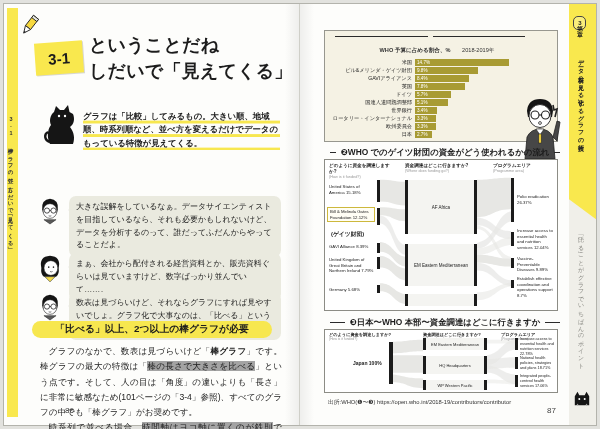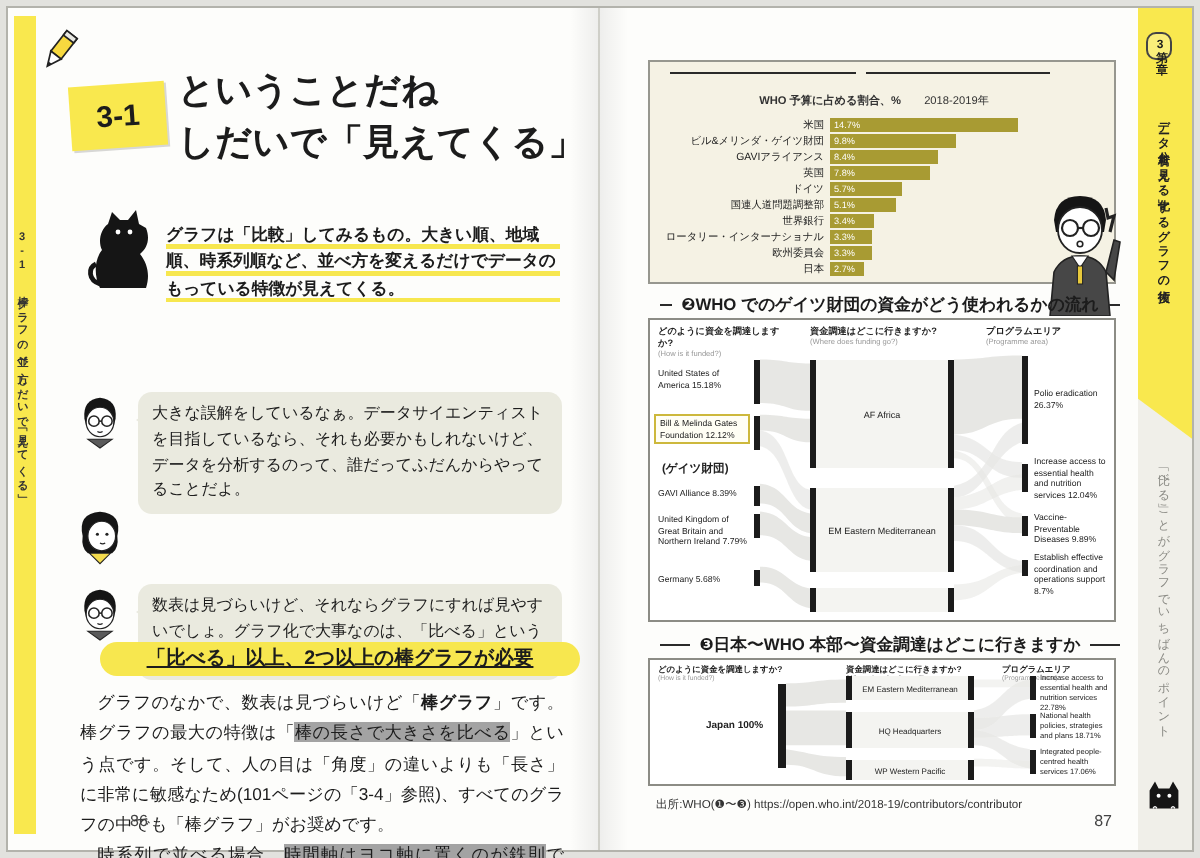--- a/index.html
+++ b/index.html
@@ -16,21 +16,21 @@
   .strip-left { position:absolute; left:3px; top:4px; bottom:8px; width:11px; background:#F9E84E; }
   .strip-left .vtext { position:absolute; top:108px; left:1px; writing-mode:vertical-rl; text-orientation:upright; font-size:5.5px; font-weight:700; letter-spacing:1px; color:#333; }
   .pencil { position:absolute; left:13px; top:8px; }
   .badge-31 { position:absolute; left:31px; top:38px; width:48px; height:32px; background:#F9E84E; display:flex; align-items:center; justify-content:center; font-size:15px; font-weight:800; transform:rotate(-4deg); box-shadow:1px 1px 0 rgba(0,0,0,0.15); }
   .lp-title { position:absolute; left:85px; top:28px; font-size:18px; font-weight:800; line-height:1.45; letter-spacing:0.2px; }
   .intro-row { position:absolute; left:38px; top:100px; width:238px; display:flex; gap:7px; align-items:flex-end; }
   .intro-text { flex:1; font-size:8.4px; font-weight:700; line-height:13.5px; background-image:linear-gradient(to bottom, transparent 0 11px, #F7E74F 11px 13.5px); background-size:100% 13.5px; }
   .dialogue { position:absolute; left:33px; width:244px; display:flex; gap:6px; align-items:flex-start; }
   .bubble { position:relative; flex:1; background:#EAEADF; border-radius:7px; padding:5px 7px; font-size:8px; line-height:1.6; }
   .bubble:before { content:""; position:absolute; left:-5px; top:10px; border:4px solid transparent; border-right:6px solid #EAEADF; }
-  .pill { position:absolute; left:46px; top:317px; width:240px; height:17px; background:#F7E74F; border-radius:9px; display:flex; align-items:center; justify-content:center; font-size:9.8px; font-weight:800;text-decoration:underline; }
+  .pill { position:absolute; left:28px; top:317px; width:240px; height:17px; background:#F7E74F; border-radius:9px; display:flex; align-items:center; justify-content:center; font-size:9.8px; font-weight:800; }
   .body-text { position:absolute; left:36px; top:340px; width:242px; font-size:8.6px; line-height:1.78; text-align:justify; }
   .body-text p { text-indent:1em; }
   .hl { background:#a3a3a3; }
   .bold { font-weight:700; }
   .pagenum { position:absolute; bottom:10px; font-size:8px; color:#444; }
   .pagenum.pl { left:36px;margin-left:25px; }
   .pagenum.pr { right:40px; }
 
   
   .chart-title-row { position:absolute; display:flex; align-items:center; gap:5px; font-weight:800; }
@@ -131,20 +131,21 @@
       <span>
         <svg width="26" height="30" viewBox="0 0 30 34">
           <path d="M5 17 Q2 4 15 3 Q28 4 25 17 Q26 24 22 27 L8 27 Q4 24 5 17 Z" fill="#151515"></path>
           <ellipse cx="16" cy="17" rx="8" ry="8.5" fill="#fff" stroke="#222" stroke-width="0.7"></ellipse>
           <circle cx="13.5" cy="16" r="0.9" fill="#222"></circle>
             <circle cx="19" cy="16" r="0.9" fill="#222"></circle>
           <path d="M15 21 Q16.5 22 18 21" stroke="#222" stroke-width="0.7" fill="none"></path>
           <path d="M9 27 L15 33 L21 27 Z" fill="#F3DB4E" stroke="#222" stroke-width="0.6"></path>
         </svg>
       </span>
+      <div class="bubble">まぁ、会社から配付される経営資料とか、販売資料ぐらいは見ていますけど、数字ばっかり並んでいて……。</div>
     </div>
 
     <div class="dialogue" style="top:288px">
       <span>
         <svg width="26" height="30" viewBox="0 0 30 34">
           <path d="M6 15 Q5 4 15 3 Q25 4 24 15 L23 19 L7 19 Z" fill="#151515"></path>
           <ellipse cx="15" cy="17" rx="8" ry="8.5" fill="#fff" stroke="#222" stroke-width="0.7"></ellipse>
           <circle cx="11.5" cy="16.5" r="3" fill="none" stroke="#222" stroke-width="0.9"></circle>
           <circle cx="19" cy="16.5" r="3" fill="none" stroke="#222" stroke-width="0.9"></circle>
           <line x1="14.5" y1="16.5" x2="16" y2="16.5" stroke="#222" stroke-width="0.9"></line>

